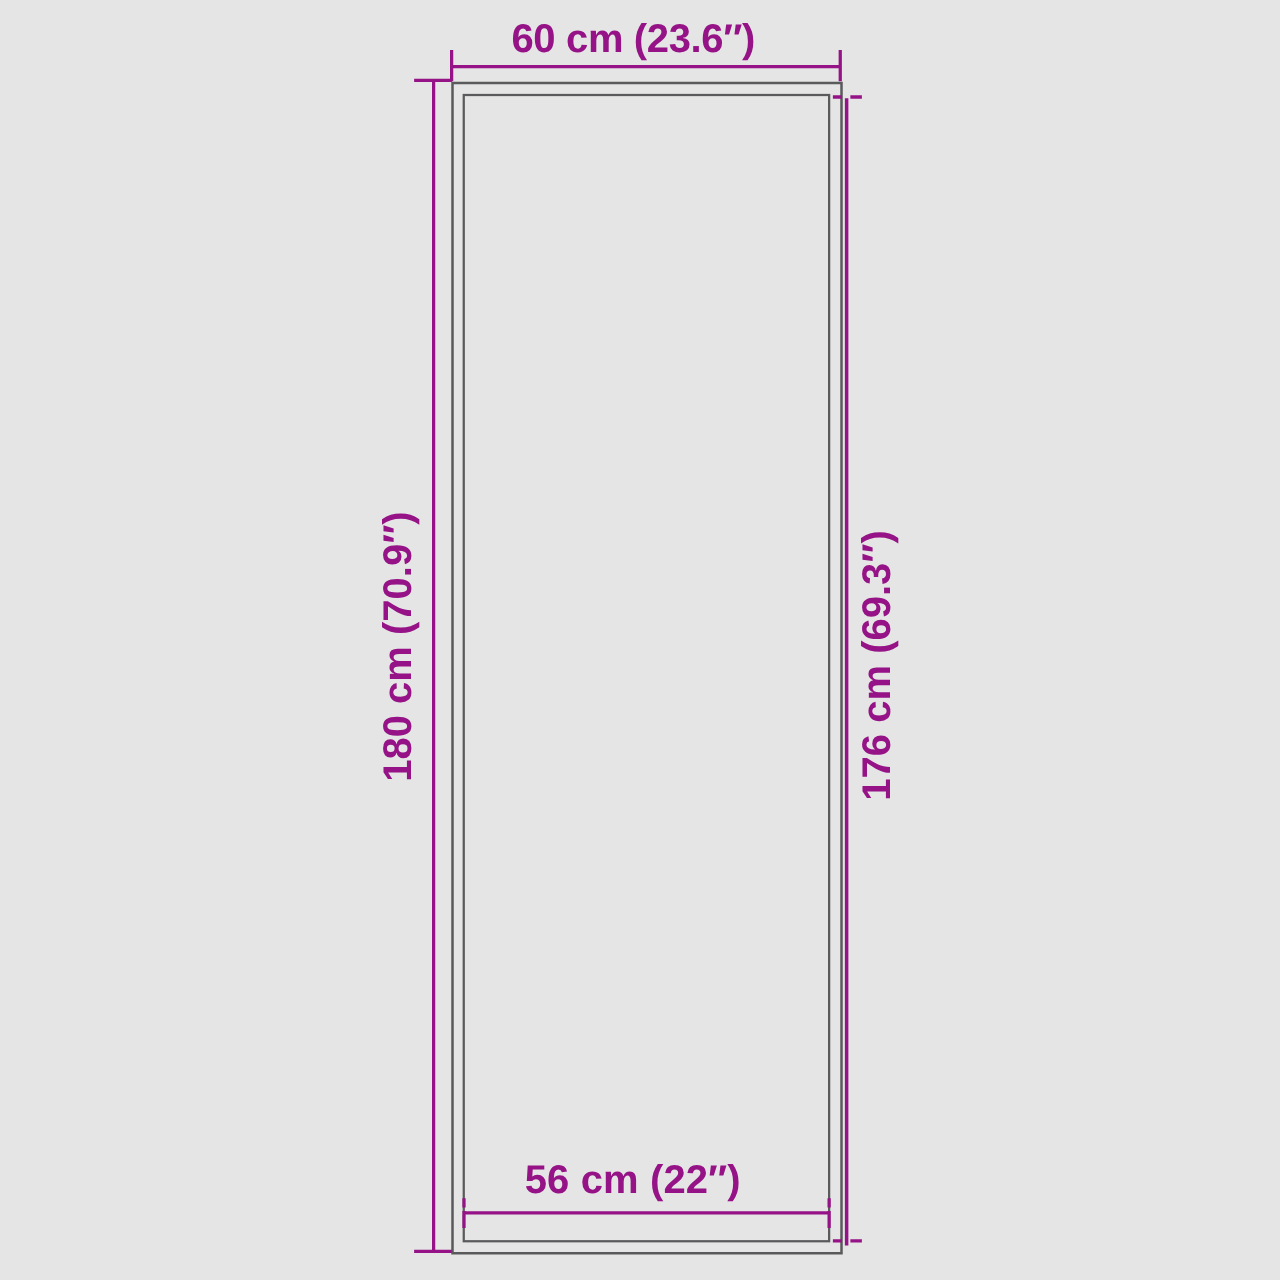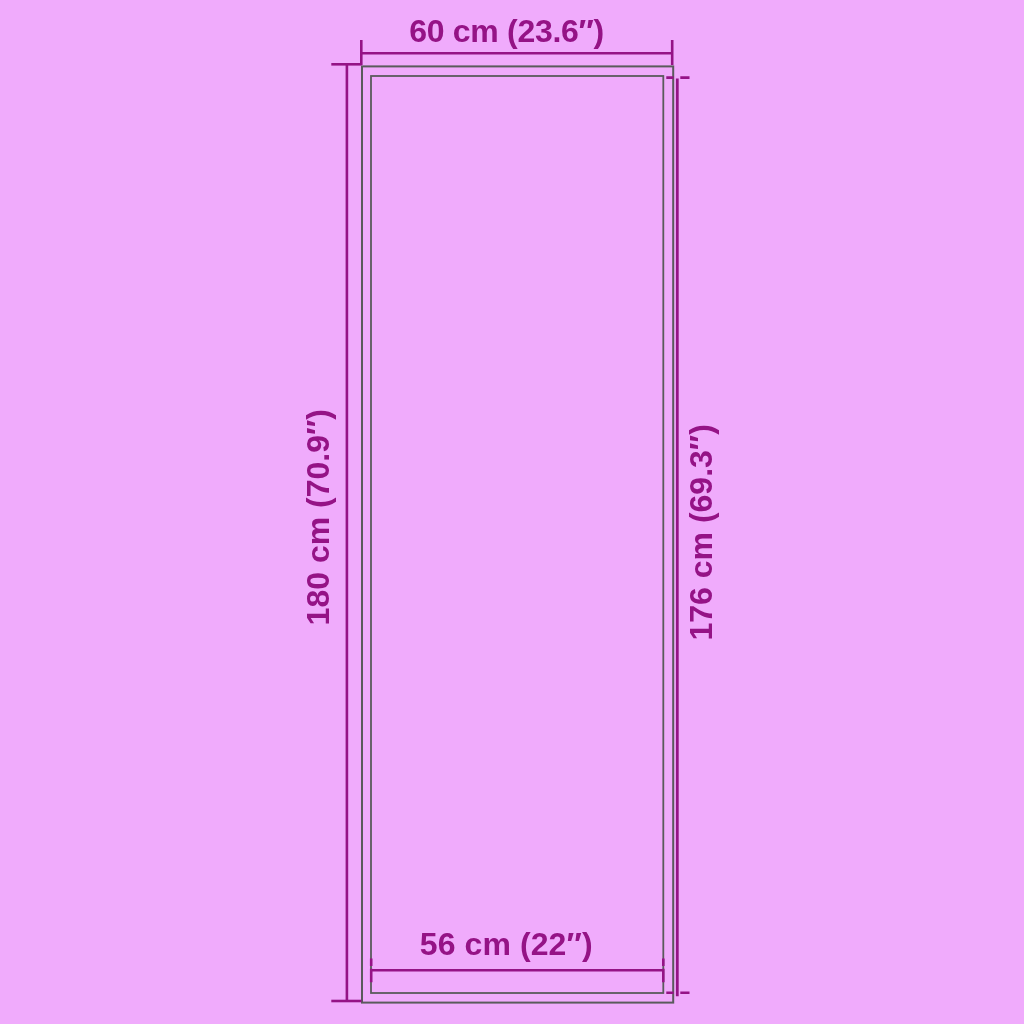--- a/index.html
+++ b/index.html
@@ -1,16 +1,16 @@
 <!DOCTYPE html>
 <html><head>
 <meta charset="utf-8">
 <style>
   html,body{margin:0;padding:0;background:#ffffff;}
-  #canvas{position:relative;width:1024px;height:1024px;background:#f0abfc;overflow:hidden;}
+  #canvas{position:relative;width:1024px;height:1024px;background:#e5e5e5;overflow:hidden;}
   svg{position:absolute;left:0;top:0;}
   text{font-family:"Liberation Sans",sans-serif;font-weight:bold;fill:#951386;}
 </style>
 </head>
 <body>
 
 <div id="canvas">
 <svg width="1024" height="1024" viewBox="0 0 1024 1024">
 
   <rect x="362" y="66.4" width="311.2" height="936.2" fill="none" stroke="#5a5a5c" stroke-width="2"></rect>

